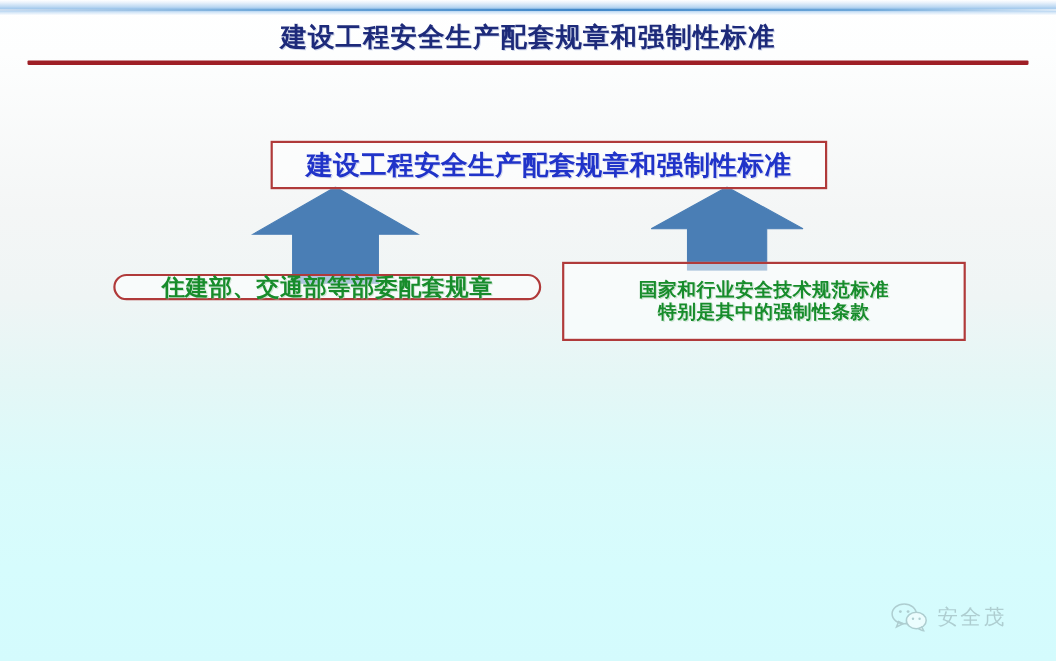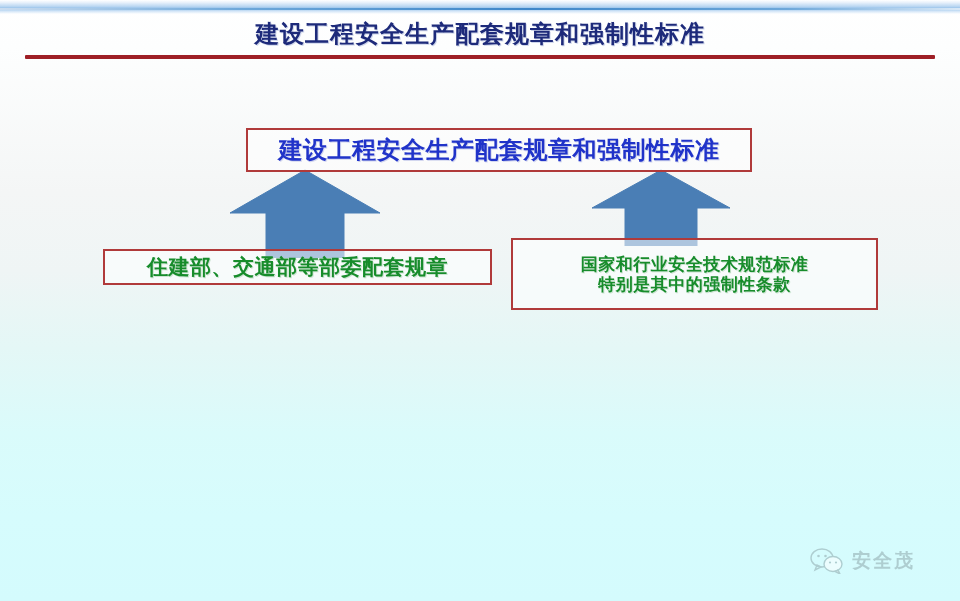--- a/index.html
+++ b/index.html
@@ -103,26 +103,27 @@
     font-size: 24px;
     font-weight: bold;
     color: #2033c9;
     letter-spacing: 0.5px;
     text-shadow: 1px 1px 0 rgba(120,130,210,0.30);
   }
   .box-left {
     left: 103px;
     top: 249px;
     width: 288px;
-    height: 36px;
+    height: 24px;
     font-size: 21px;
     font-weight: bold;
     color: #178c2b;
     letter-spacing: 0.5px;
     text-shadow: 1px 1px 0 rgba(150,200,160,0.45);
+    border-radius: 17px;
   }
   .box-left { width: 389px; }
   .box-right {
     left: 511px;
     top: 238px;
     width: 367px;
     height: 72px;
     font-size: 17px;
     font-weight: bold;
     color: #178c2b;
@@ -146,21 +147,21 @@
     height: 42px;
     display: flex;
     align-items: center;
     gap: 8px;
     opacity: 0.55;
   }
   .wm-text {
     font-size: 19px;
     color: #8fa9ad;
     letter-spacing: 2px;
-    font-weight: bold;
+    font-weight: normal;
   }
 </style>
 </head>
 <body>
 
 <div id="slide">
 
   <div class="top-band">
     <div class="top-band-line"></div>
   </div>

